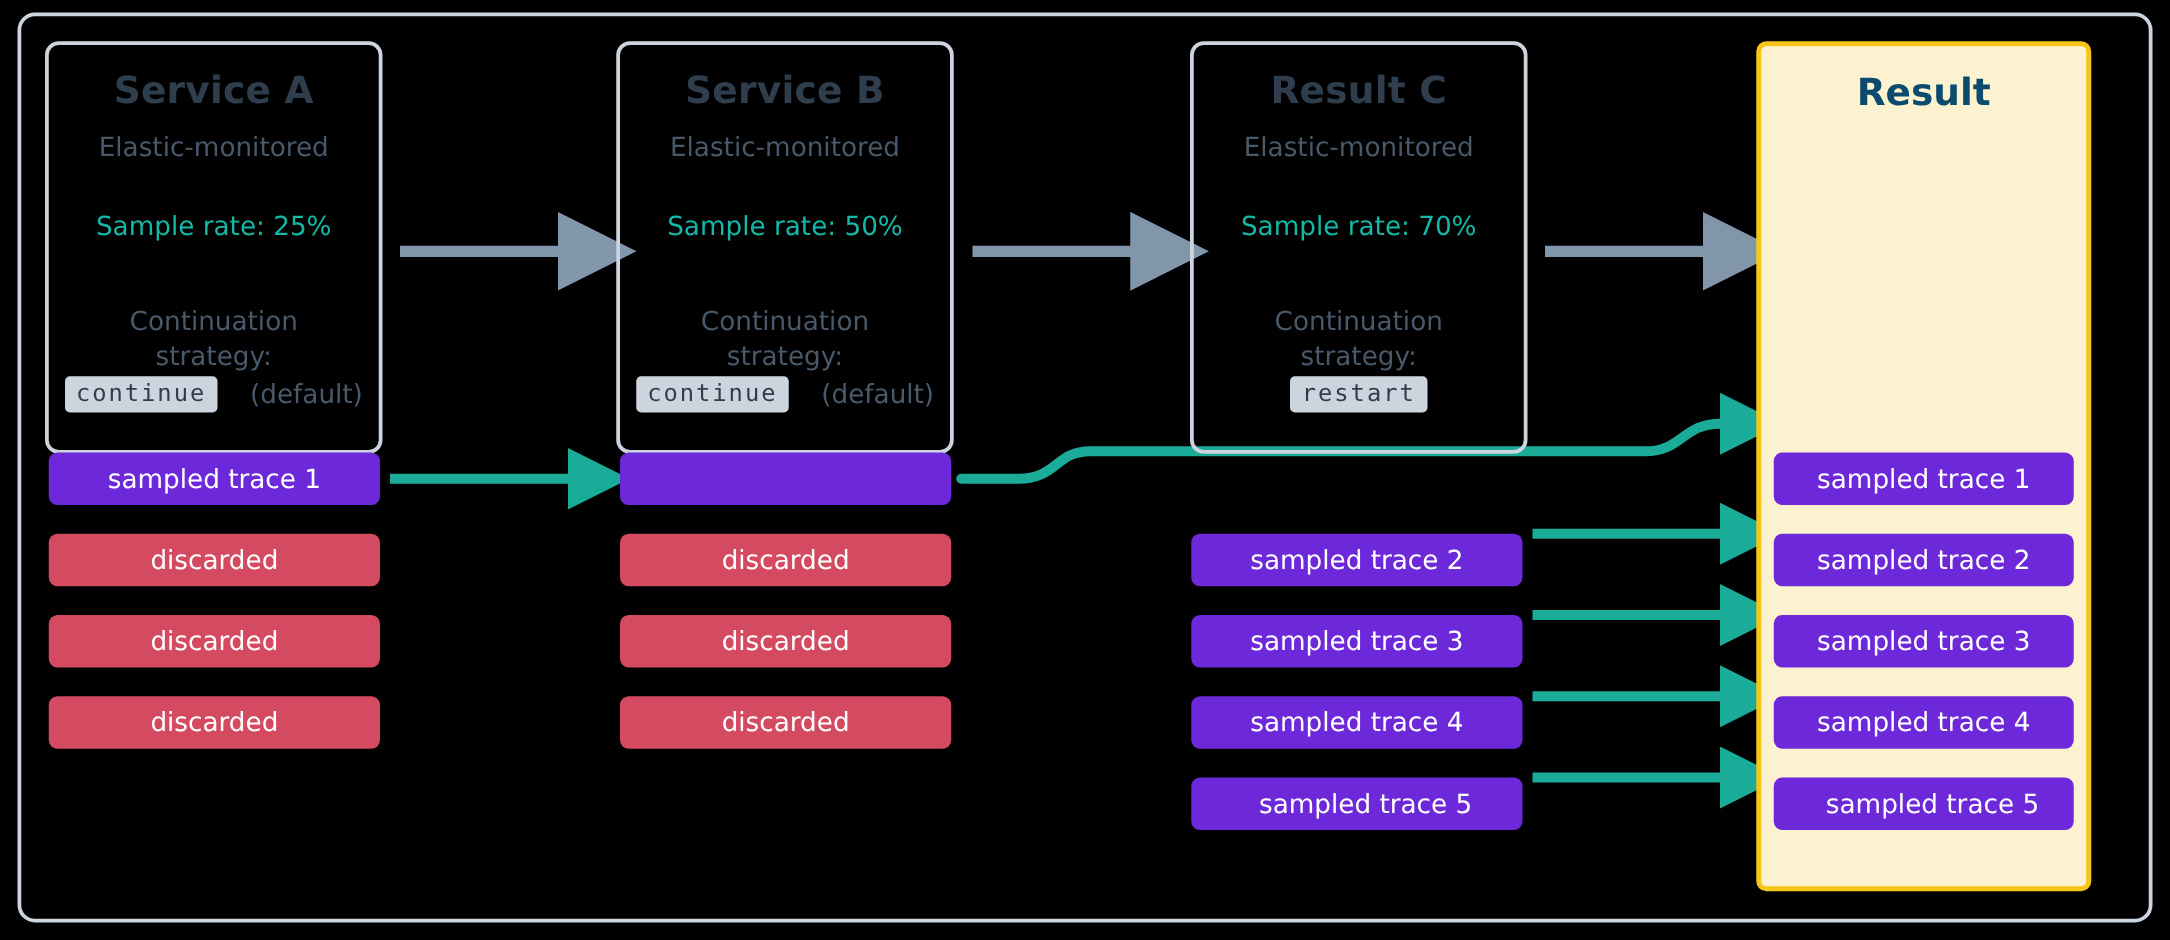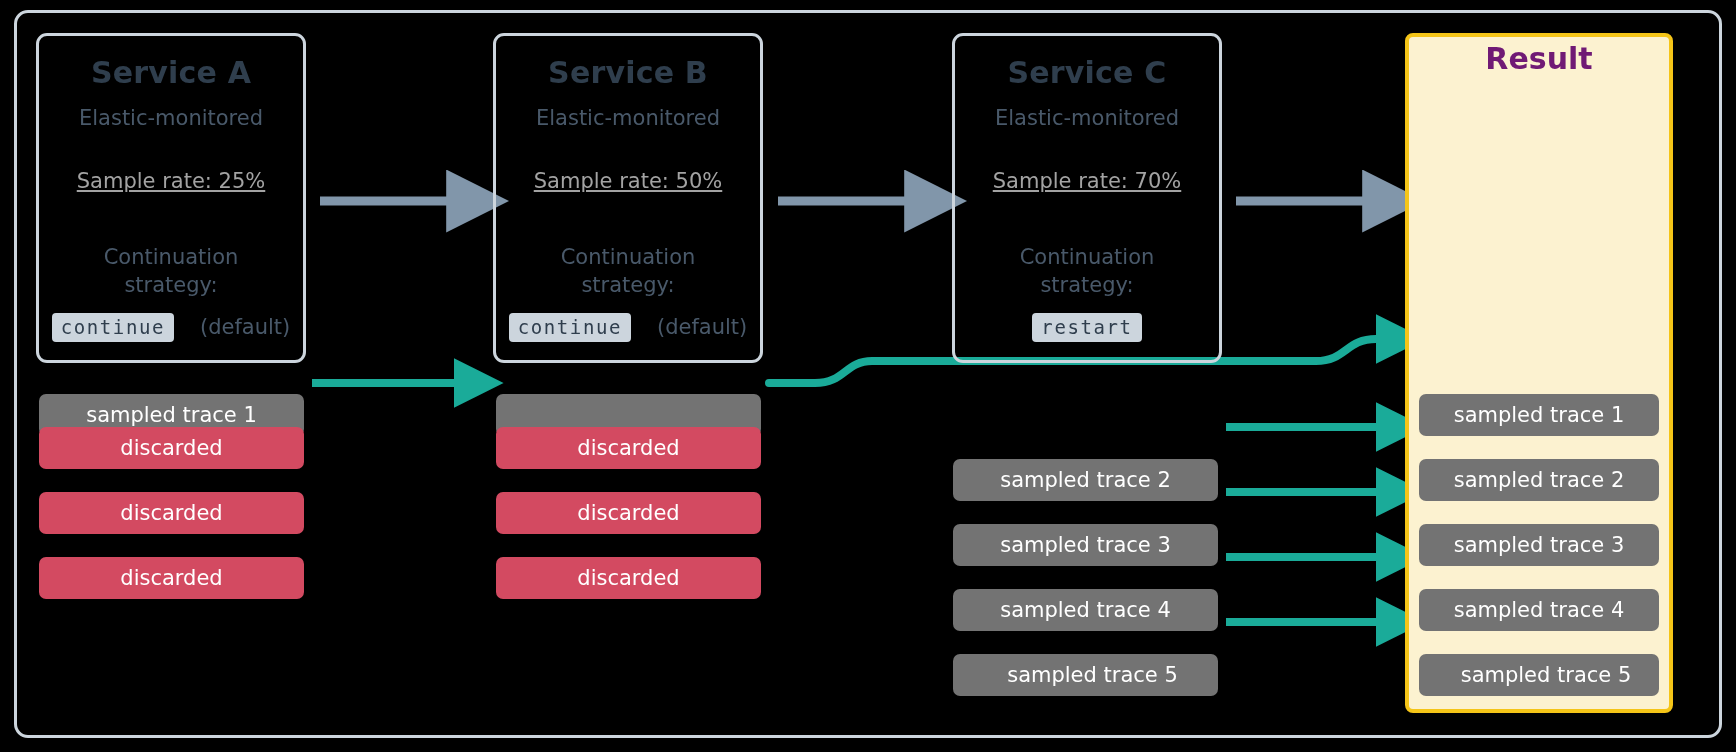--- a/index.html
+++ b/index.html
@@ -57,33 +57,32 @@
     line-height: 1.25;
     margin-bottom: 13px;
   }
   .card-sub {
     font-size: 21px;
     color: #49596a;
     line-height: 1.3;
   }
   .card-rate {
     font-size: 21px;
-    color: #a3a3a3;
+    color: #14b8a6;
     margin-top: 36px;
     line-height: 1.3;
-    text-decoration: underline;
   }
   .card-strategy-label {
     font-size: 21px;
     color: #49596a;
     margin-top: 48px;
     line-height: 1.35;
   }
   .strategy-row {
-    margin-top: 13px;
+    margin-top: 1px;
     font-size: 21px;
     color: #49596a;
     display: flex;
     align-items: center;
     justify-content: center;
     gap: 26px;
     flex-wrap: nowrap;
   }
   .code-badge {
     font-family: "DejaVu Sans Mono", monospace;
@@ -106,38 +105,38 @@
     width: 268px;
     height: 680px;
     border: 4px solid #f5c518;
     border-radius: 8px;
     background: #fcf2d0;
   }
   .result-title {
     text-align: center;
     font-size: 30px;
     font-weight: bold;
-    color: #701a75;
-    margin-top: 4px;
+    color: #0c4a6e;
+    margin-top: 20px;
   }
 
   
   .pill {
     position: absolute;
     height: 42px;
     border-radius: 7px;
     display: flex;
     align-items: center;
     justify-content: center;
     font-size: 21px;
     color: #ffffff;
     line-height: 1;
     white-space: nowrap;
   }
-  .pill.sampled   { background: #737373; margin-top: 32px; }
+  .pill.sampled   { background: #6d28d9; }
   .pill.discarded { background: #d34a61; }
 
   
   .col-a { left: 39px;   width: 265px; }
   .col-b { left: 496px;  width: 265px; }
   .col-c { left: 953px;  width: 265px; }
   .col-r { left: 1419px; width: 240px; }
 
   
   .row-0 { top: 362px; }
@@ -213,21 +212,21 @@
       <div>Continuation</div>
       <div>strategy:</div>
     </div>
     <div class="strategy-row">
       <span class="code-badge">continue</span>
       <span class="default-note">(default)</span>
     </div>
   </div>
 
   <div class="service-card c">
-    <div class="card-title">Service C</div>
+    <div class="card-title">Result C</div>
     <div class="card-sub">Elastic-monitored</div>
     <div class="card-rate">Sample rate: 70%</div>
     <div class="card-strategy-label">
       <div>Continuation</div>
       <div>strategy:</div>
     </div>
     <div class="strategy-row">
       <span class="code-badge">restart</span>
 
     </div>

